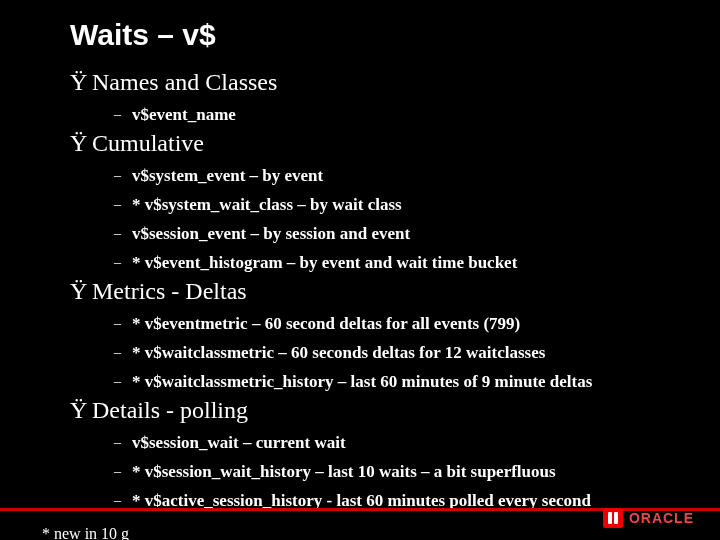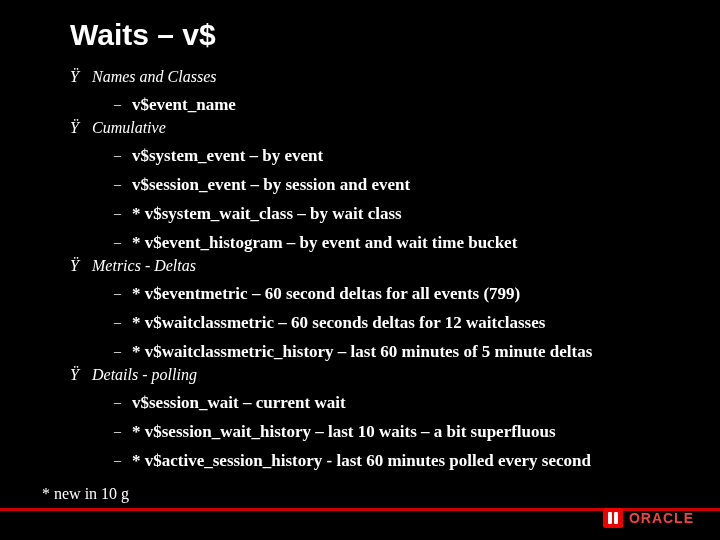--- a/index.html
+++ b/index.html
@@ -18,23 +18,22 @@
     box-sizing: border-box;
     width: 720px;
     height: 540px;
   }
   .title {
     font-size: 30px;
     font-weight: bold;
     margin: 0 0 16px 0;
   }
   .l1 {
-    font-size: 16px;
+    font-size: 24px;
     margin: 4px 0 2px 0;
-    font-style: italic;
   }
   .l1 .bullet {
     font-family: "Times New Roman", serif;
     display: inline-block;
     width: 22px;
   }
   .l1 .txt {
     font-family: "Times New Roman", serif;
   }
   .l2 {
@@ -113,30 +112,30 @@
 
   <div class="l1">
     <span class="bullet">Ÿ</span><span class="txt">Names and Classes</span>
   </div>
   <div class="l2"><span class="dash">–</span><span class="txt">v$event_name</span></div>
 
   <div class="l1">
     <span class="bullet">Ÿ</span><span class="txt">Cumulative</span>
   </div>
   <div class="l2"><span class="dash">–</span><span class="txt">v$system_event – by event</span></div>
+  <div class="l2"><span class="dash">–</span><span class="txt">* v$system_wait_class – by wait class</span></div>
   <div class="l2"><span class="dash">–</span><span class="txt">v$session_event – by session and event</span></div>
-  <div class="l2"><span class="dash">–</span><span class="txt">* v$system_wait_class – by wait class</span></div>
   <div class="l2"><span class="dash">–</span><span class="txt">* v$event_histogram – by event and wait time bucket</span></div>
 
   <div class="l1">
     <span class="bullet">Ÿ</span><span class="txt">Metrics - Deltas</span>
   </div>
   <div class="l2"><span class="dash">–</span><span class="txt">* v$eventmetric – 60 second deltas for all events (799)</span></div>
   <div class="l2"><span class="dash">–</span><span class="txt">* v$waitclassmetric – 60 seconds deltas for 12 waitclasses</span></div>
-  <div class="l2"><span class="dash">–</span><span class="txt">* v$waitclassmetric_history – last 60 minutes of 5 minute deltas</span></div>
+  <div class="l2"><span class="dash">–</span><span class="txt">* v$waitclassmetric_history – last 60 minutes of 9 minute deltas</span></div>
 
   <div class="l1">
     <span class="bullet">Ÿ</span><span class="txt">Details - polling</span>
   </div>
   <div class="l2"><span class="dash">–</span><span class="txt">v$session_wait – current wait</span></div>
   <div class="l2"><span class="dash">–</span><span class="txt">* v$session_wait_history – last 10 waits – a bit superfluous</span></div>
   <div class="l2"><span class="dash">–</span><span class="txt">* v$active_session_history  - last 60 minutes polled every second</span></div>
 
   <div class="footnote">* new in 10 g</div>
 </div>

